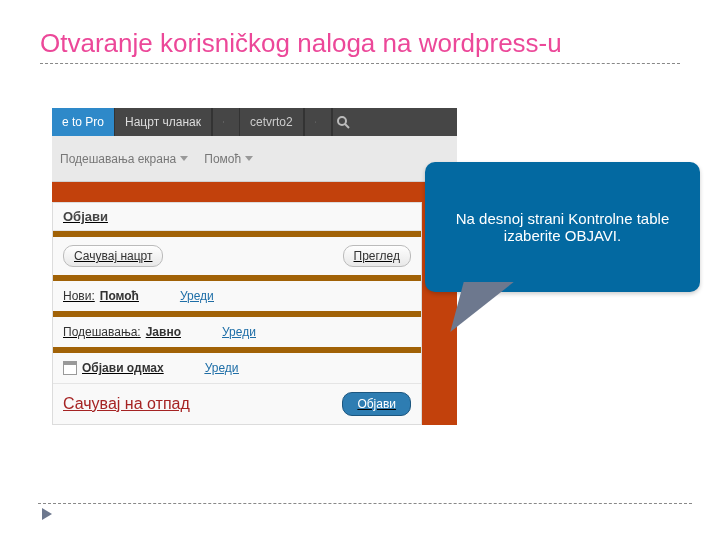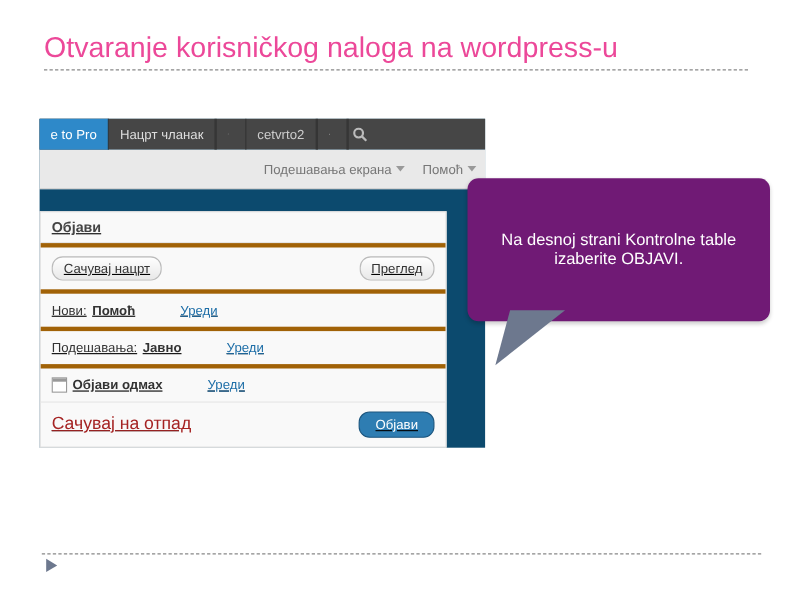--- a/index.html
+++ b/index.html
@@ -19,24 +19,24 @@
     font-weight: 400;
     color: #ec4899;
   }
   .title-underline {
     border-bottom: 1px dashed #888;
     margin-top: 4px;
   }
   
   .wp {
     position: absolute;
-    left: 36px;
+    left: 52px;
     top: 108px;
     width: 405px;
-    background: #0c4a6e;
+    background: #c2410c;
   }
   .adminbar {
     display: flex;
     align-items: center;
     height: 28px;
     background: #464646;
     color: #ddd;
     font-size: 12px;
   }
   .adminbar .pill {
@@ -53,23 +53,22 @@
   }
   .adminbar .pill svg { margin-right: 5px; }
   .adminbar .sitename { color: #ccc; }
   .adminbar .iconbtn {
     width: 28px; height: 28px;
     display:flex; align-items:center; justify-content:center;
     border-left: 1px solid #333;
   }
   .subbar {
     display: flex;
-    justify-content: flex-end;
     align-items: center;
-    height: 36px;
+    height: 46px;
     background: #e9e9e9;
     border-bottom: 1px solid #d0d0d0;
     font-size: 12px;
     color: #777;
     gap: 0;
   }
   .subbar-item {
     padding: 0 8px;
     display:flex; align-items:center;
     height:100%;
@@ -88,21 +87,21 @@
     font-weight: bold;
     color: #444;
     border-bottom: 1px solid #e5e5e5;
   }
   .panel-row {
     display:flex;
     align-items:center;
     padding: 8px 10px;
     font-size: 12px;
     color: #333;
-    border-top: 4px solid #a16207;
+    border-top: 6px solid #a16207;
   }
   .panel-row:first-of-type { border-top: 0; }
   .panel-row .left { flex:1; display:flex; align-items:center; gap:5px; }
   .btn {
     background: linear-gradient(#fefefe,#e8e8e8);
     border: 1px solid #bbb;
     border-radius: 10px;
     padding: 3px 10px;
     font-size: 12px;
     color: #333;
@@ -138,21 +137,21 @@
     content:""; position:absolute; top:0; left:0; right:0; height:3px;
     background:#999;
   }
   
   .callout {
     position: absolute;
     right: 20px;
     top: 162px;
     width: 275px;
     height: 130px;
-    background: #701a75;
+    background: #0369a1;
     border-radius: 10px;
     color: #fff;
     font-size: 15px;
     text-align: center;
     display:flex;
     align-items:center;
     justify-content:center;
     padding: 14px;
     box-shadow: 0 2px 4px rgba(0,0,0,0.2);
   }

